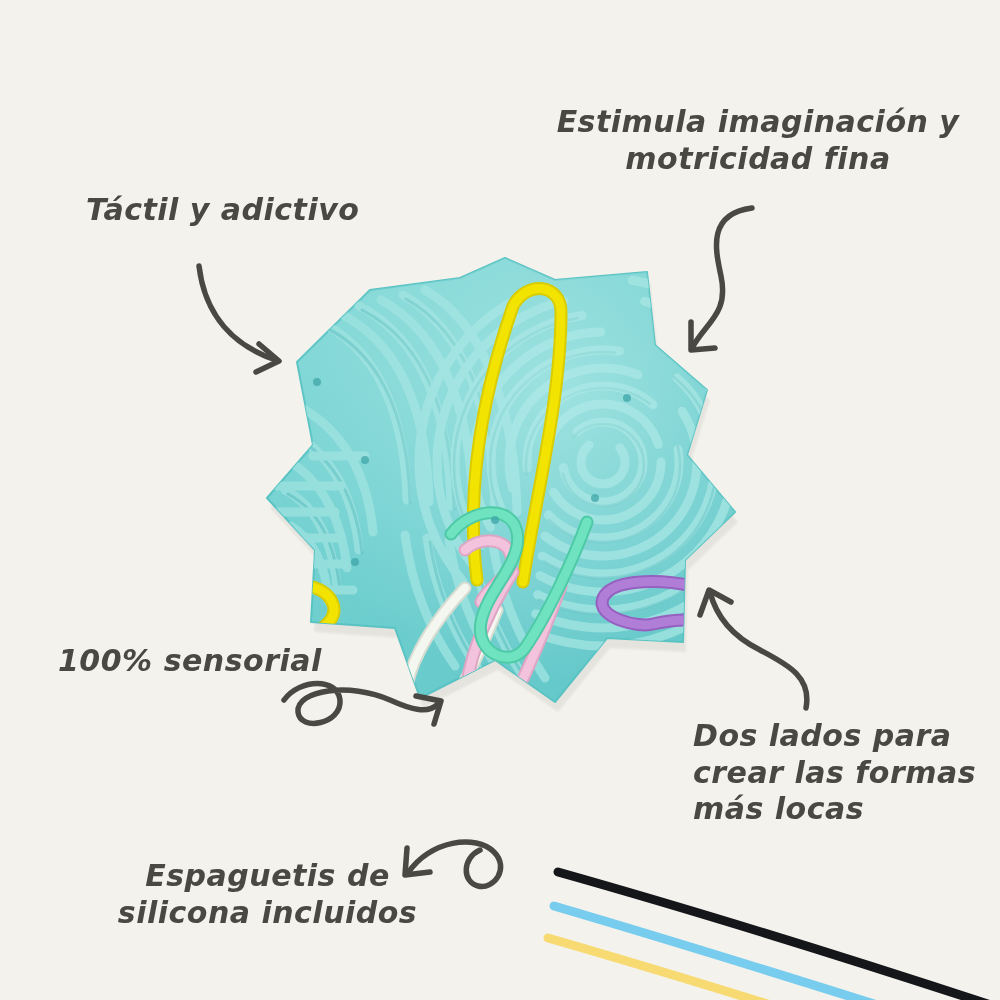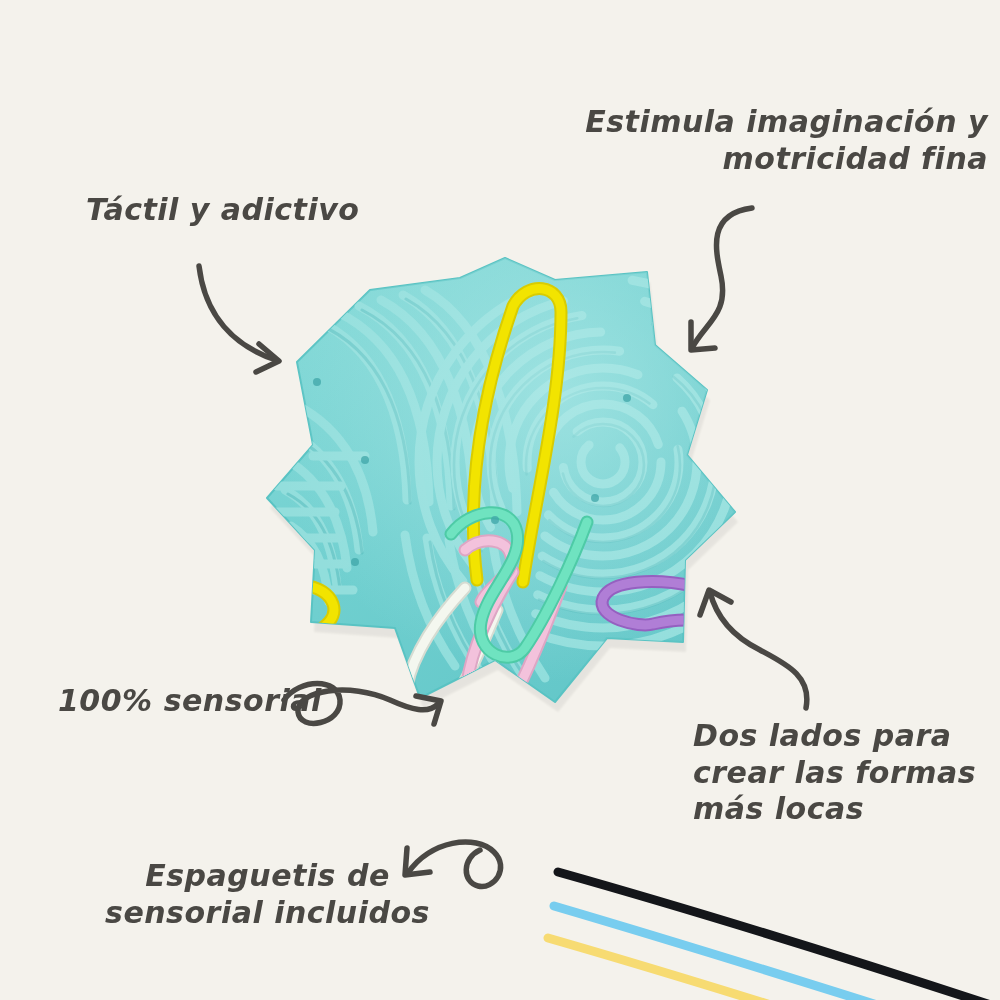--- a/index.html
+++ b/index.html
@@ -16,21 +16,21 @@
     color:#4A4844;
     font-family:"DejaVu Sans", sans-serif;
     font-style:italic;
     font-weight:600;
     letter-spacing:0.5px;
     white-space:pre-line;
     line-height:1.22;
   }
   #a-tactil   { left:86px;  top:192px; font-size:30px; }
   #a-estimula { left:528px; top:104px; font-size:30px; text-align:center; width:460px;}
-  #a-sensor   { left:58px;  top:643px; font-size:30px;margin-top:40px; }
+  #a-sensor   { left:58px;  top:643px; font-size:30px; }
   #a-doslados { left:693px; top:718px; font-size:30px; width:300px;}
   #a-espag    { left:95px;  top:858px; font-size:30px; text-align:center; width:345px;}
 
   .svglayer { position:absolute; left:0; top:0; width:1000px; height:1000px; pointer-events:none; }
   .product  { position:absolute; left:255px; top:250px; width:490px; height:480px; }
 </style>
 </head>
 <body>
 
 <div id="stage" style="background: rgb(244, 242, 236);">
@@ -225,22 +225,22 @@
 
   <svg class="svglayer" viewBox="0 0 1000 1000">
     <g fill="none" stroke-linecap="round" stroke-width="9">
       <path d="M558,872 C700,912 860,962 1006,1010" stroke="#14161A"></path>
       <path d="M554,906 C690,946 850,996 1006,1046" stroke="#78CDEF"></path>
       <path d="M548,938 C680,976 840,1026 1006,1080" stroke="#F7DB72"></path>
     </g>
   </svg>
 
   <div class="annot" id="a-tactil" style="color: rgb(74, 72, 68);">Táctil y adictivo</div>
-  <div class="annot" id="a-estimula" style="color: rgb(74, 72, 68); text-align: right;">Estimula imaginación y
+  <div class="annot" id="a-estimula" style="color: rgb(74, 72, 68);">Estimula imaginación y
 motricidad fina</div>
   <div class="annot" id="a-sensor" style="color: rgb(74, 72, 68);">100% sensorial</div>
   <div class="annot" id="a-doslados" style="color: rgb(74, 72, 68);">Dos lados para
 crear las formas
 más locas</div>
   <div class="annot" id="a-espag" style="color: rgb(74, 72, 68);">Espaguetis de
-sensorial incluidos</div>
+silicona incluidos</div>
 
 </div>
 
 </body></html>

